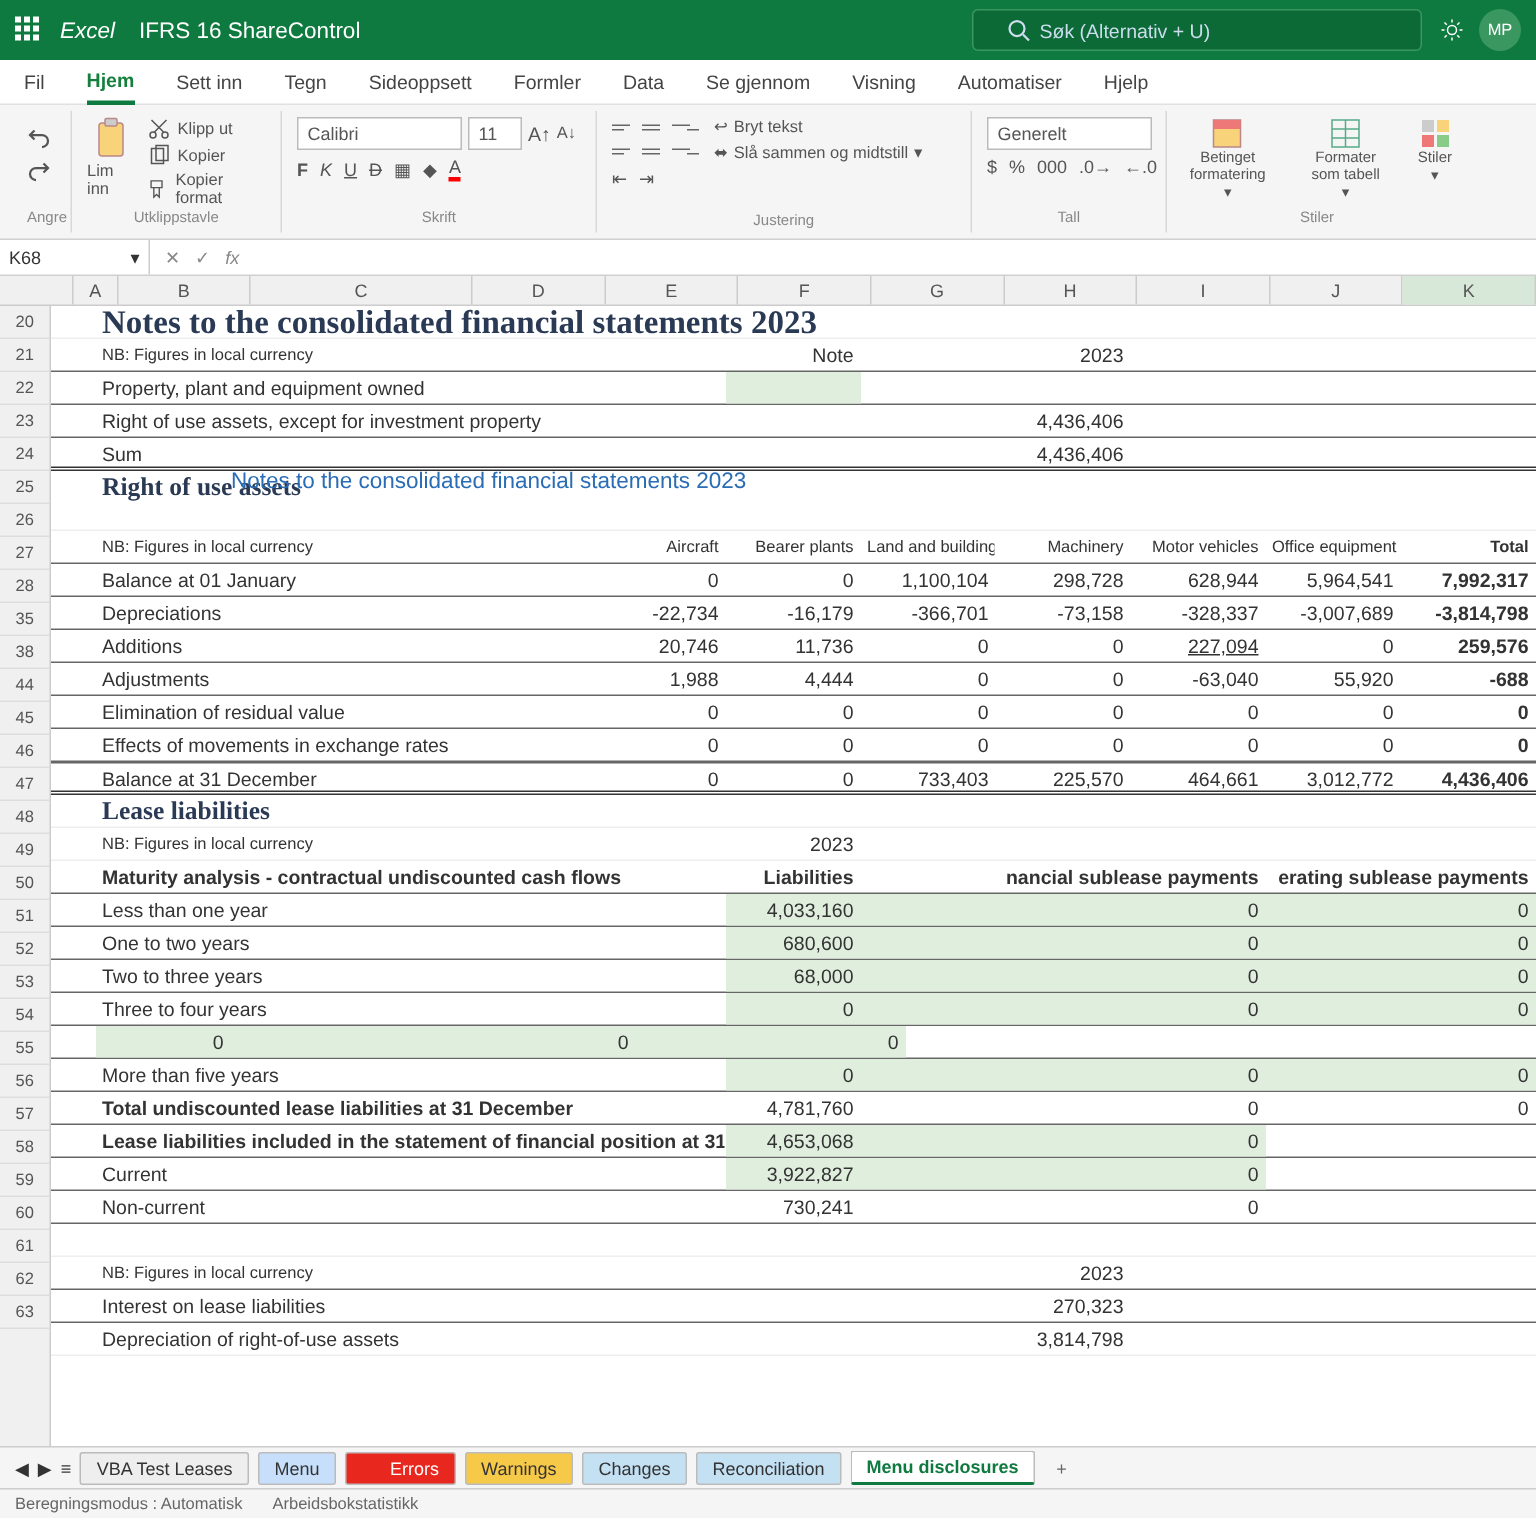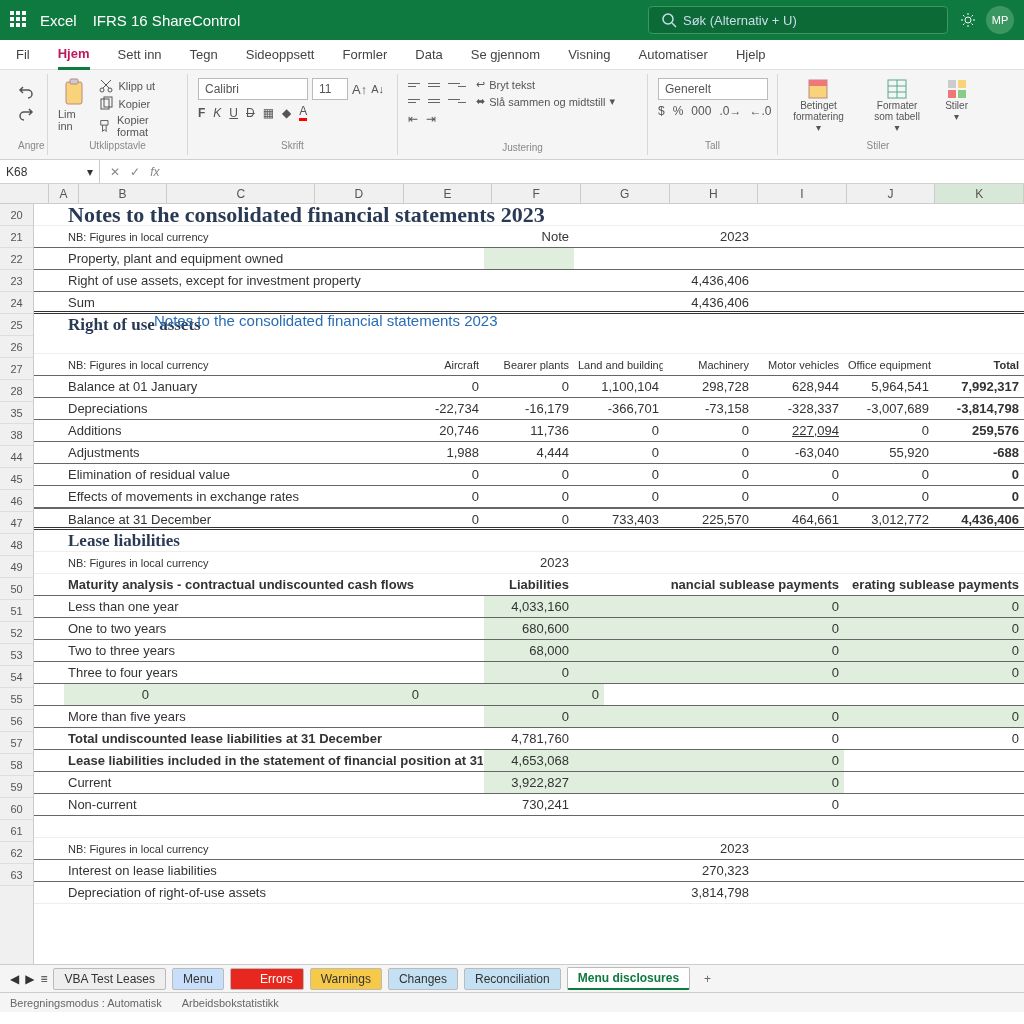--- a/index.html
+++ b/index.html
@@ -1,28 +1,28 @@
 <!DOCTYPE html>
 <html><head>
 <meta charset="utf-8">
 <style>
 * { margin:0; padding:0; box-sizing:border-box; font-family:"Segoe UI",Arial,sans-serif; }
 body { width:1024px; height:1024px; background:#fff; overflow:hidden; font-size:13px; color:#333; }
 .titlebar { background:#0f7a3f; height:40px; display:flex; align-items:center; padding:0 10px; color:#fff; }
 .waffle { width:18px; height:18px; display:grid; grid-template-columns:repeat(3,4px); grid-template-rows:repeat(3,4px); gap:2px; margin-right:12px; }
 .waffle span { background:#fff; }
-.app-name { font-size:15px; margin-right:16px; }
+.app-name { font-size:15px; margin-right:16px;font-style:italic; }
 .doc-name { font-size:15px; }
-.searchbox { margin-left:auto; background:#0b6a36; border:1px solid #3a9760; border-radius:4px; height:28px; width:300px; display:flex; align-items:center; padding:0 12px; color:#cde; font-size:13px; }
+.searchbox { margin-left:auto; background:#0b6a36; border:1px solid #3a9760; border-radius:4px; height:28px; width:300px; display:flex; align-items:center; padding:0 22px; color:#cde; font-size:13px; }
 .searchbox svg { margin-right:6px; }
 .gear { margin-left:12px; }
 .avatar { width:28px; height:28px; border-radius:50%; background:#3a9760; margin-left:10px; display:flex; align-items:center; justify-content:center; font-size:11px; }
 .menubar { height:30px; background:#fff; border-bottom:1px solid #e0e0e0; display:flex; align-items:center; padding-left:16px; gap:28px; font-size:13px; color:#444; }
 .menubar .tab { padding:6px 0; cursor:pointer; }
-.menubar .tab.active { color:#be185d; border-bottom:3px solid #0f7a3f; font-weight:600; }
+.menubar .tab.active { color:#15803d; border-bottom:3px solid #0f7a3f; font-weight:600; }
 .ribbon { height:90px; background:#f5f5f5; border-bottom:1px solid #d0d0d0; display:flex; padding:4px 8px; font-size:11px; color:#555; }
 .rgroup { border-right:1px solid #d8d8d8; padding:4px 10px; display:flex; flex-direction:column; position:relative; }
 .rgroup .glabel { text-align:center; font-size:10px; color:#888; margin-top:auto; }
 .undo-col { display:flex; flex-direction:column; gap:6px; padding-top:6px; }
 .clip-row { display:flex; gap:8px; }
 .paste-big { display:flex; flex-direction:column; align-items:center; gap:2px; }
 .clip-items { display:flex; flex-direction:column; gap:2px; font-size:11px; }
 .clip-items div { display:flex; align-items:center; gap:4px; }
 .font-row1 { display:flex; gap:4px; align-items:center; }
 .fsel { border:1px solid #bbb; background:#fff; height:22px; padding:0 6px; font-size:12px; display:flex; align-items:center; }

